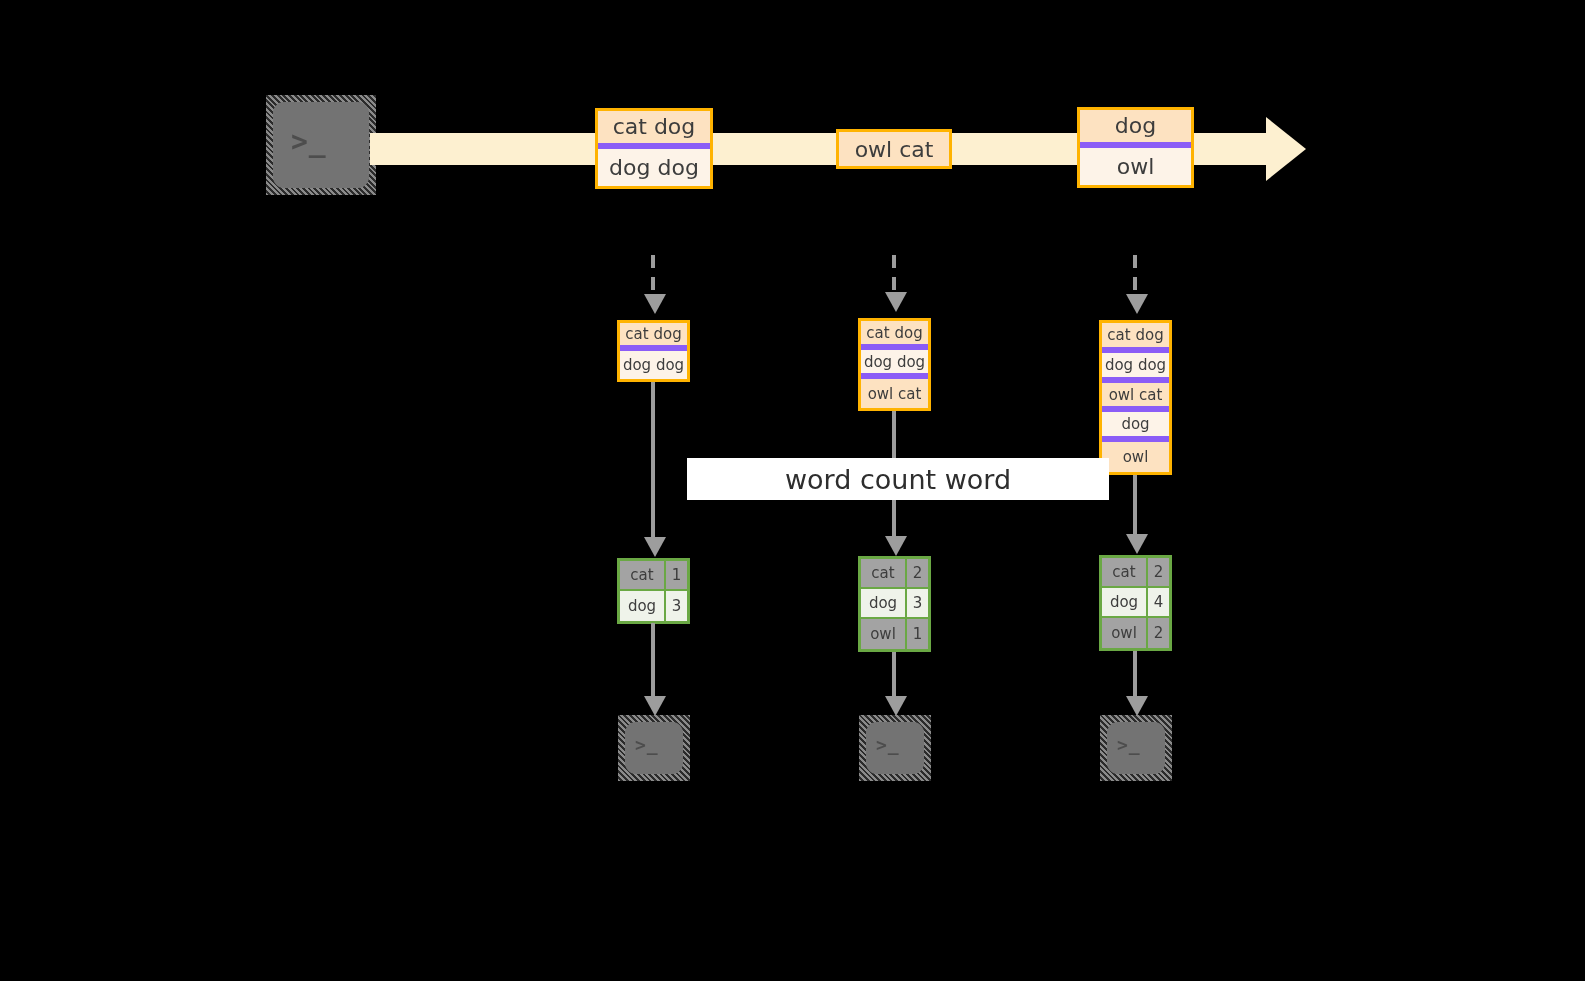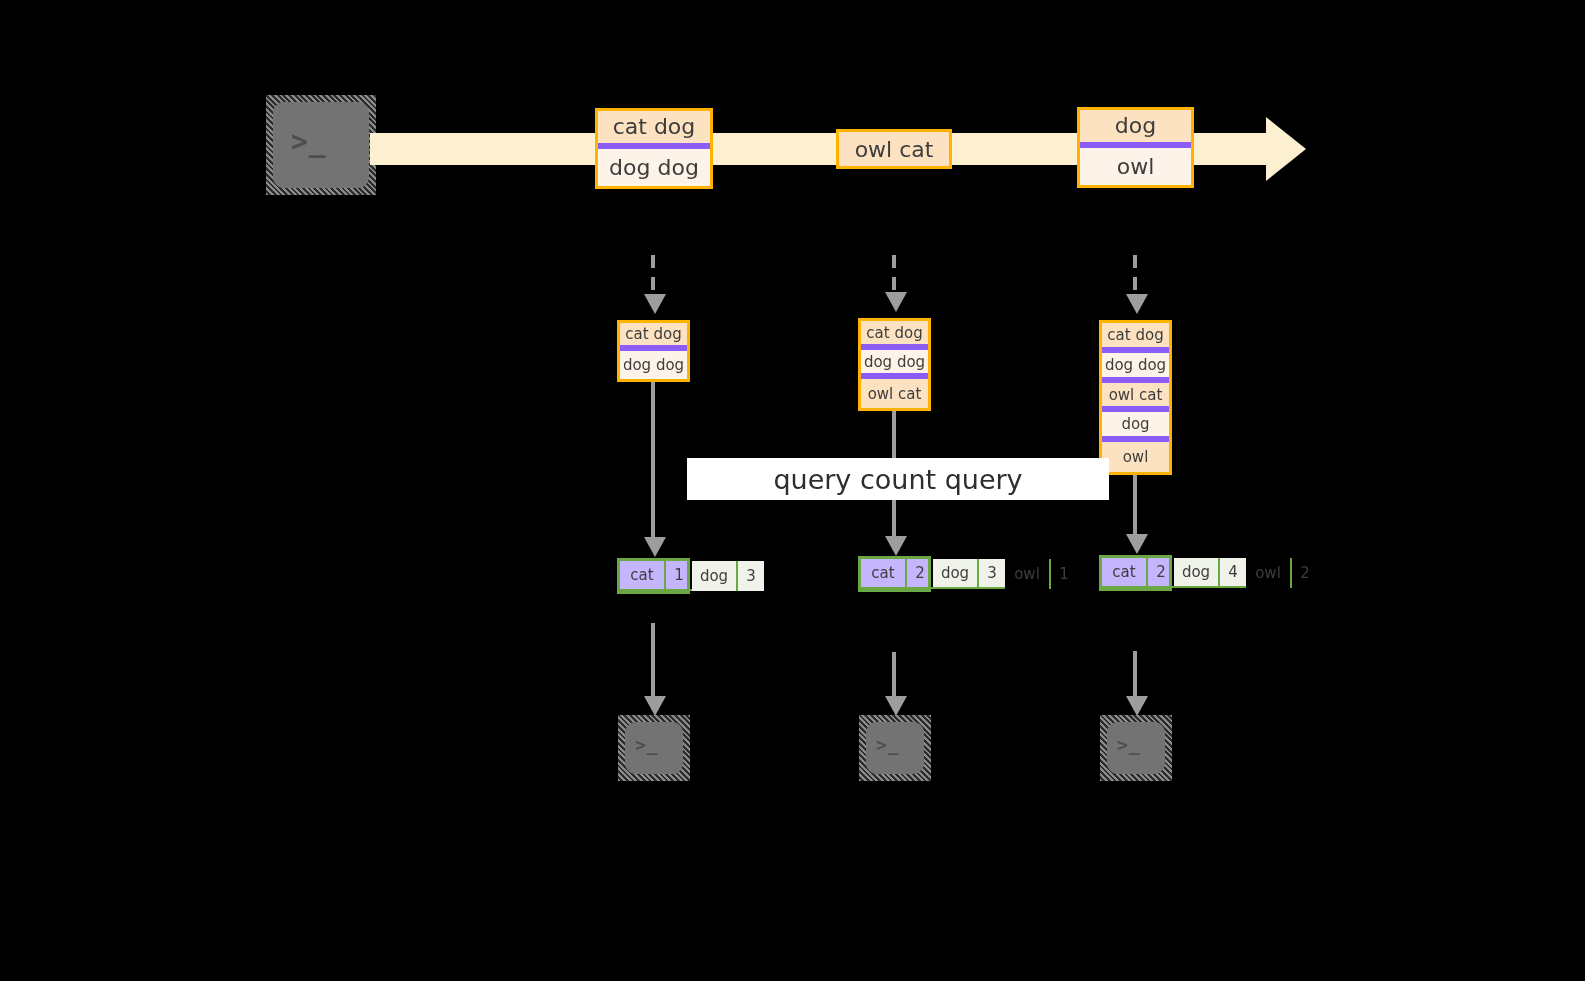--- a/index.html
+++ b/index.html
@@ -76,23 +76,23 @@
 
   
   .obox.big .cell { font-size: 22px; height: 38px; padding: 0 16px; }
   
   .obox.mid .cell { font-size: 15px; height: 30px; padding: 0 8px; }
 
   
   .gtable {
     position: absolute;
     border: 3px solid #6aa844;
-    background: #c4b5fd;
-    display: flex;
-    flex-direction: row;
+    background: #a3a3a3;
+    display: flex;
+    flex-direction: column;
   }
   .gtable .grow {
     display: flex;
     border-bottom: 2px solid #6aa844;
     height: 30px;
   }
   .gtable .grow:last-child { border-bottom: none; }
   .gtable .gword {
     flex: 1 1 auto;
     display: flex;
@@ -275,16 +275,16 @@
   <div class="v-line" style="left:1133px; top:651px; height:51px;"></div>
   <div class="v-head" style="left:1126px; top:696px;"></div>
 
   <div class="terminal" style="left:1100px; top:715px; width:72px; height:66px;">
     <div class="inner">
       <span class="term-prompt" style="left:10px; top:14px; font-size:18px;">&gt;_</span>
     </div>
   </div>
 
   <div class="query-band" style="left:687px; top:458px; width:422px; height:42px;">
-    <span class="qtext">query count query</span>
+    <span class="qtext">word count word</span>
   </div>
 
 </div>
 
 </body></html>

